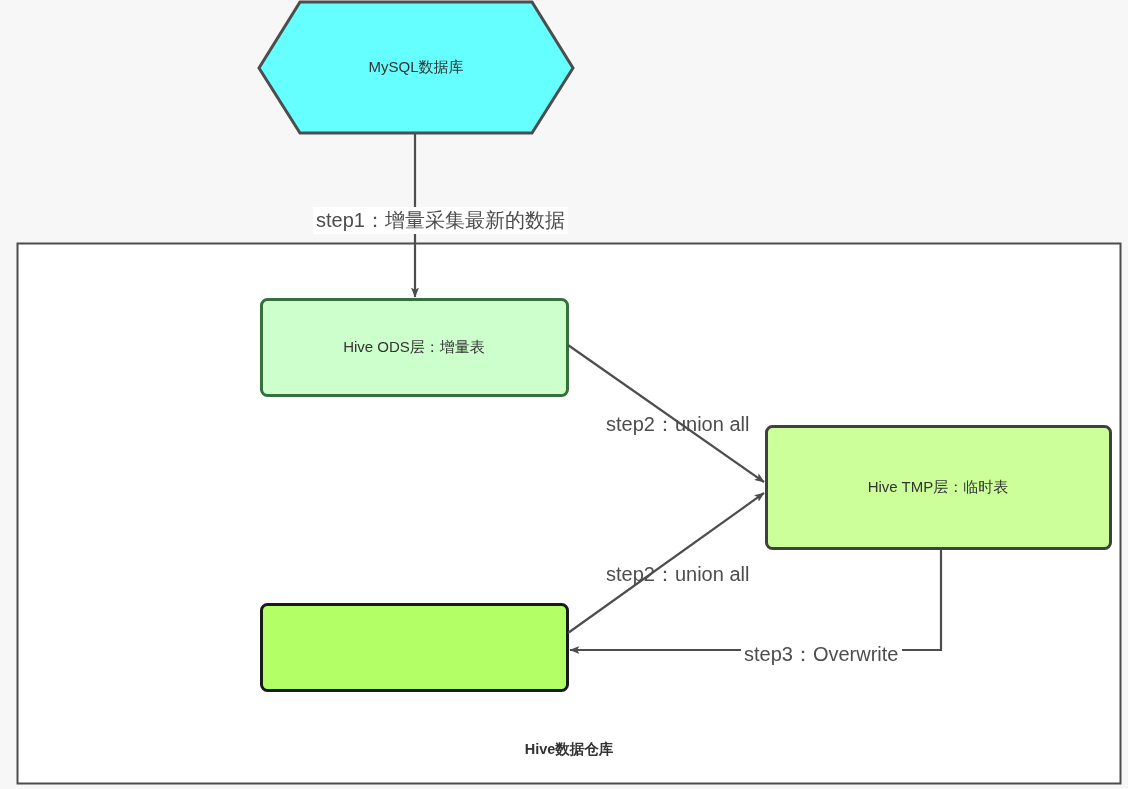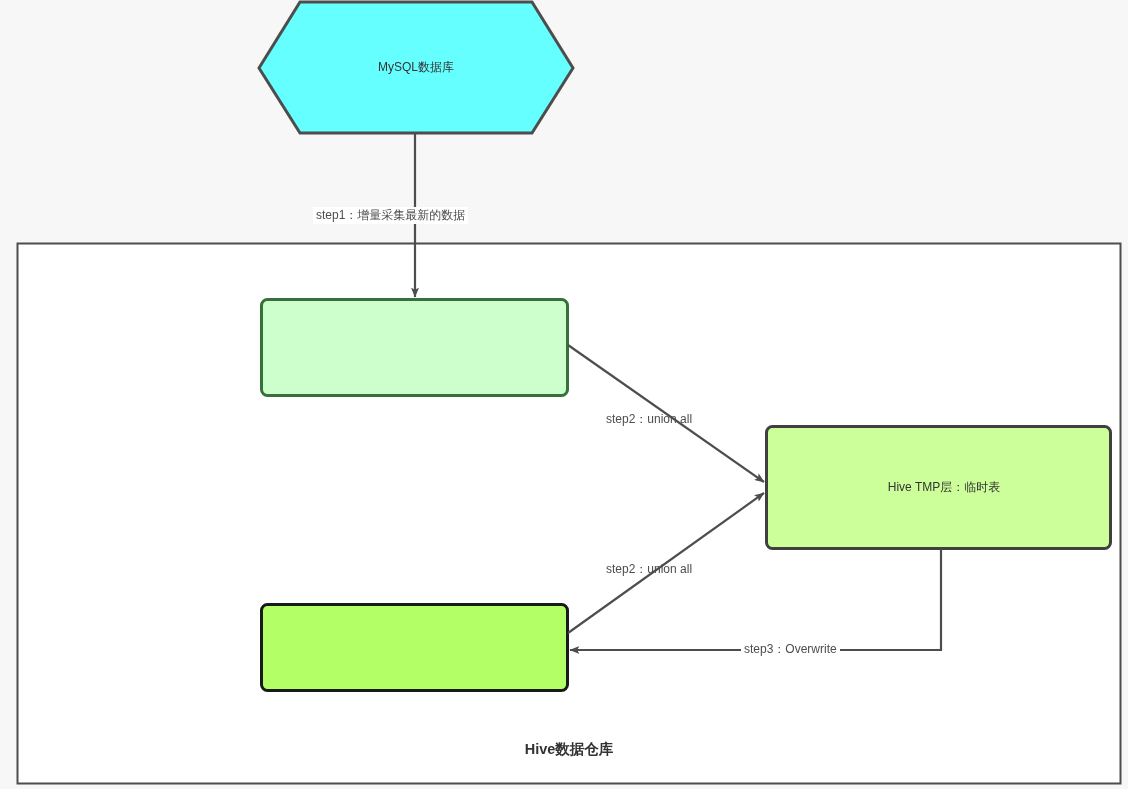--- a/index.html
+++ b/index.html
@@ -25,28 +25,28 @@
     width: 1128px;
     height: 789px;
   }
   .node-label {
     position: absolute;
     display: flex;
     align-items: center;
     justify-content: center;
     text-align: right;
     color: #333333;
-    font-size: 12px;
+    font-size: 15px;
     pointer-events: none;
     white-space: nowrap;
   }
   .edge-label {
     position: absolute;
     color: #4d4d4d;
-    font-size: 12px;
+    font-size: 20px;
     white-space: nowrap;
     text-align: center;
   }
   .edge-label.on-line {
     background: #ffffff;
     padding: 0 3px;
   }
   .container-title {
     position: absolute;
     font-size: 14.5px;
@@ -82,22 +82,23 @@
 
     <line x1="568" y1="345" x2="764" y2="482" stroke="#4d4d4d" stroke-width="2.2" marker-end="url(#arrowhead)"></line>
 
     <line x1="568" y1="633" x2="764" y2="493" stroke="#4d4d4d" stroke-width="2.2" marker-end="url(#arrowhead)"></line>
 
     <polyline points="941,549 941,650 570,650" fill="none" stroke="#4d4d4d" stroke-width="2.2" marker-end="url(#arrowhead)"></polyline>
   </svg>
 
   <div class="node-label" style="left:259px; top:2px; width:314px; height:131px;">MySQL数据库</div>
 
+  <div class="node-label" style="left:261px; top:299px; width:306px; height:96px;">Hive ODS层：增量表</div>
 
-  <div class="node-label" style="left:732px; top:426px; width:344px; height:122px;padding-left:40px;">Hive TMP层：临时表</div>
+  <div class="node-label" style="left:766px; top:426px; width:344px; height:122px;">Hive TMP层：临时表</div>
 
 
   <div class="edge-label on-line" style="left:313px; top:207px;">step1：增量采集最新的数据</div>
 
   <div class="edge-label" style="left:606px; top:411px;">step2：union all</div>
 
   <div class="edge-label" style="left:606px; top:561px;">step2：union all</div>
 
   <div class="edge-label on-line" style="left:741px; top:641px;text-align:center;">step3：Overwrite</div>
 

